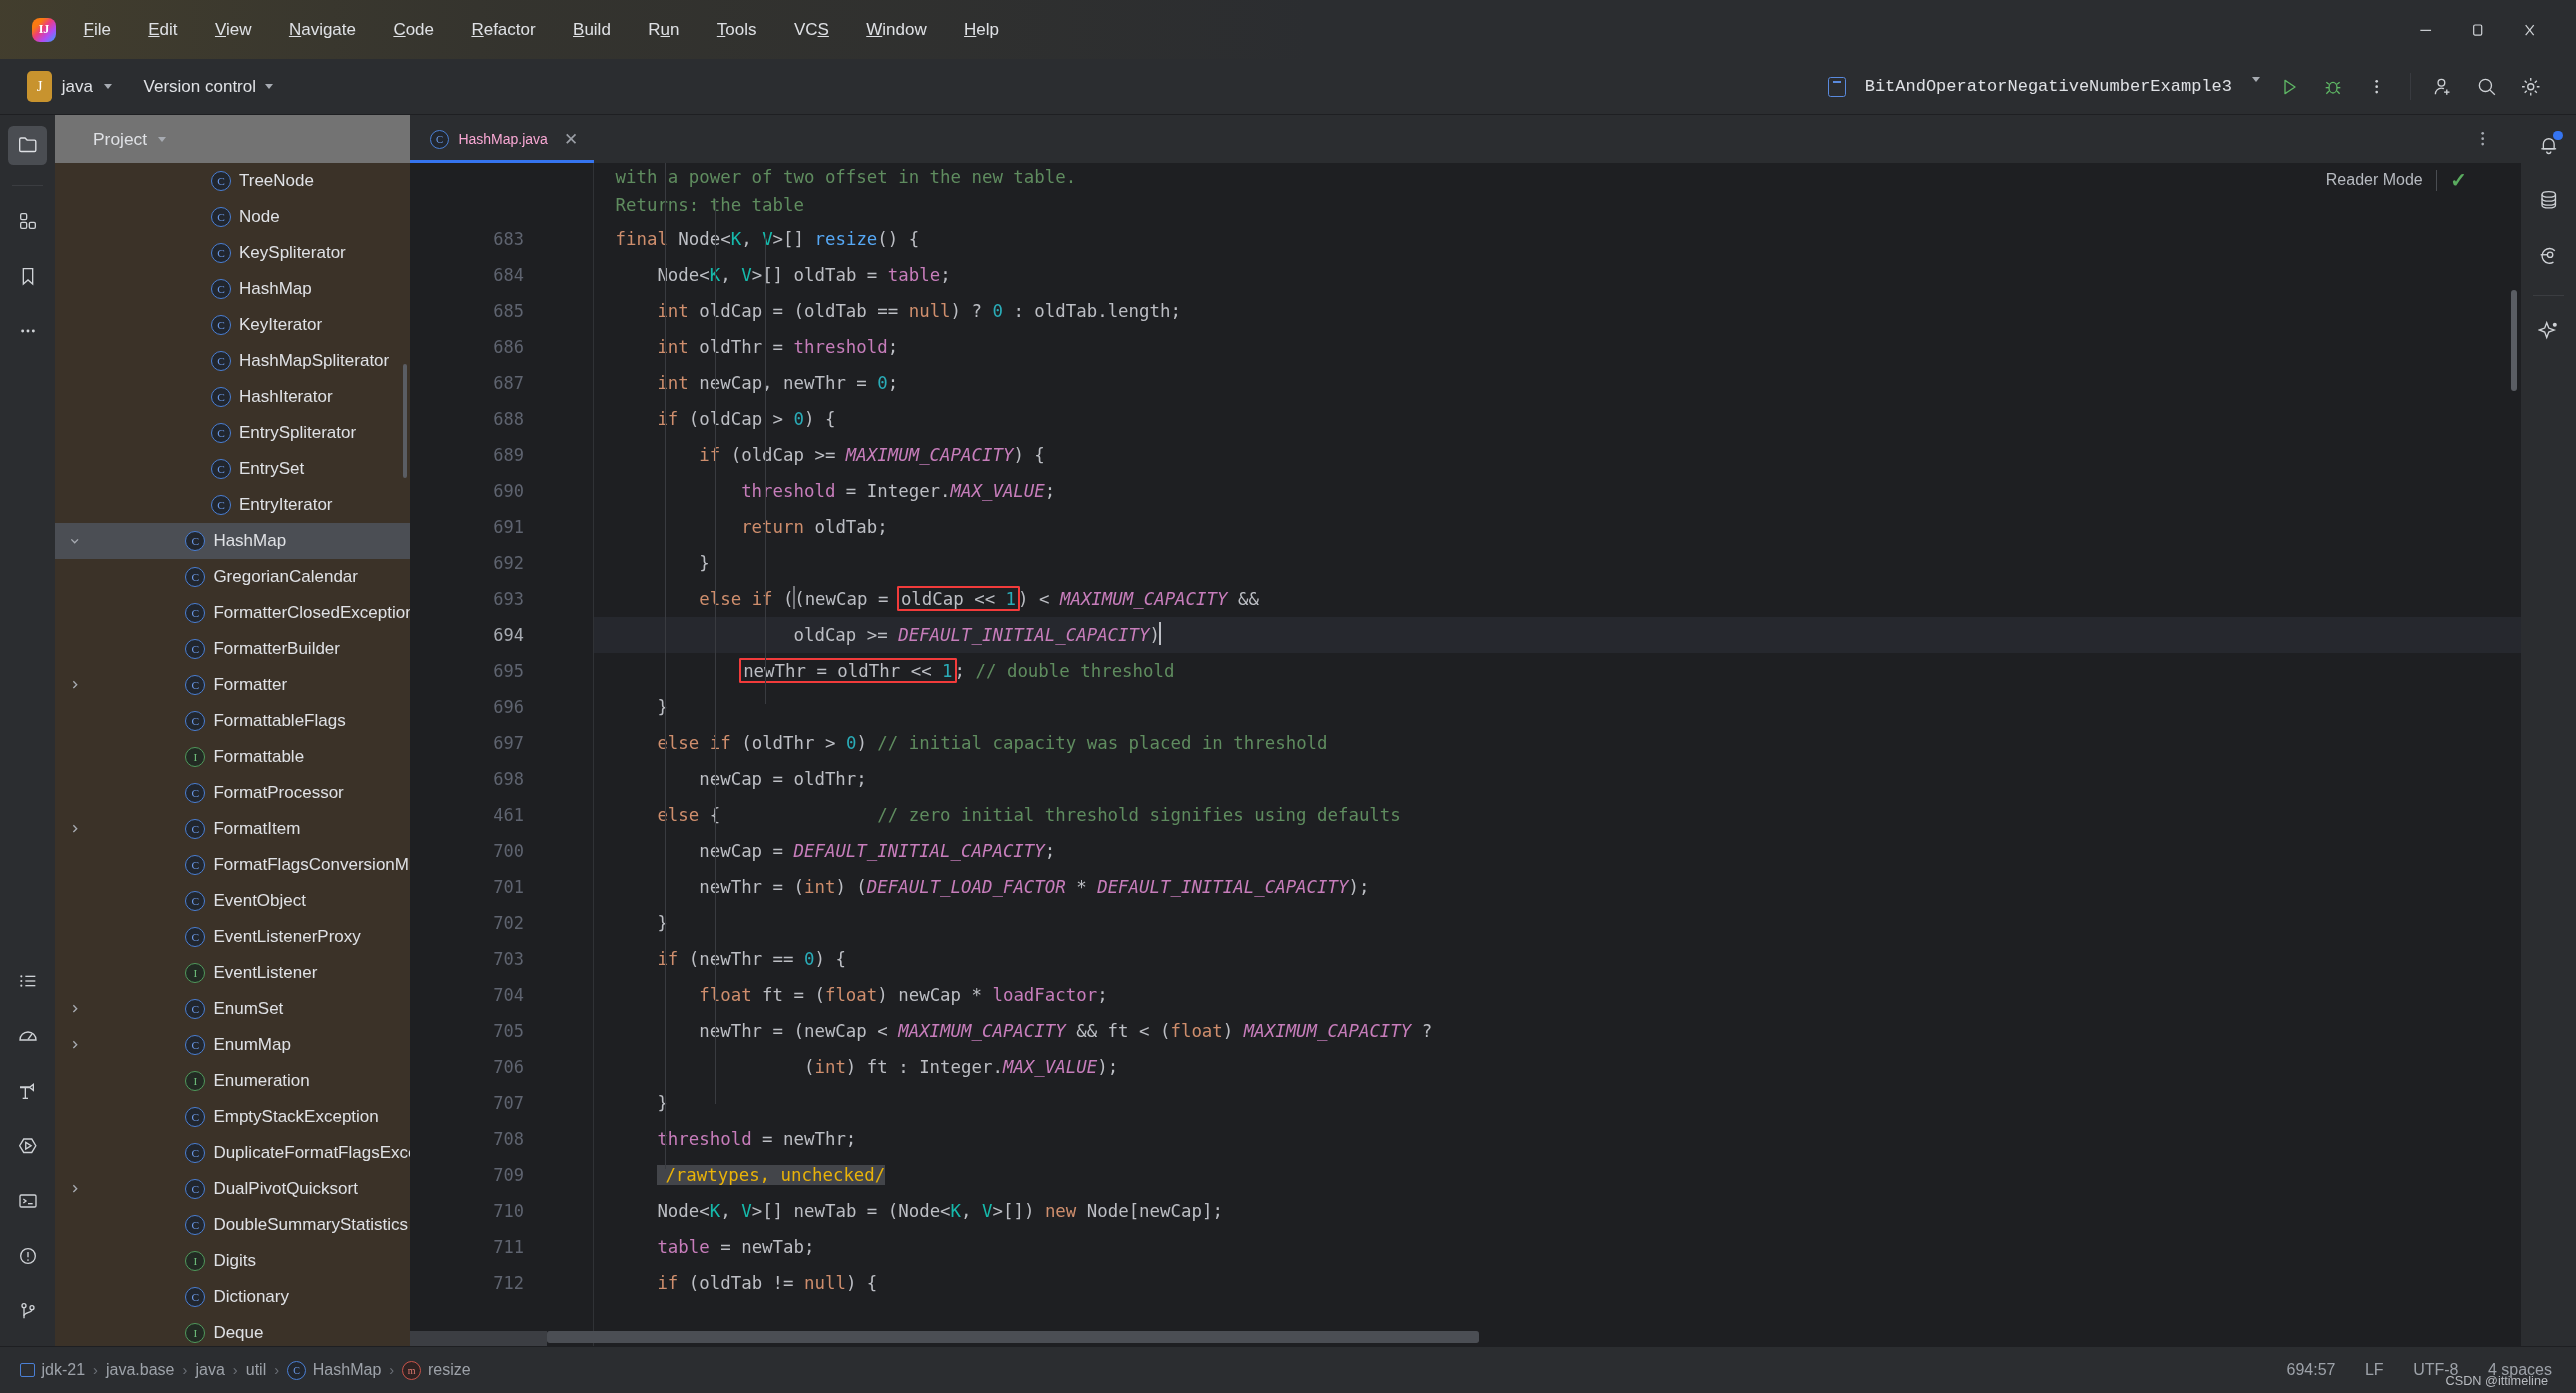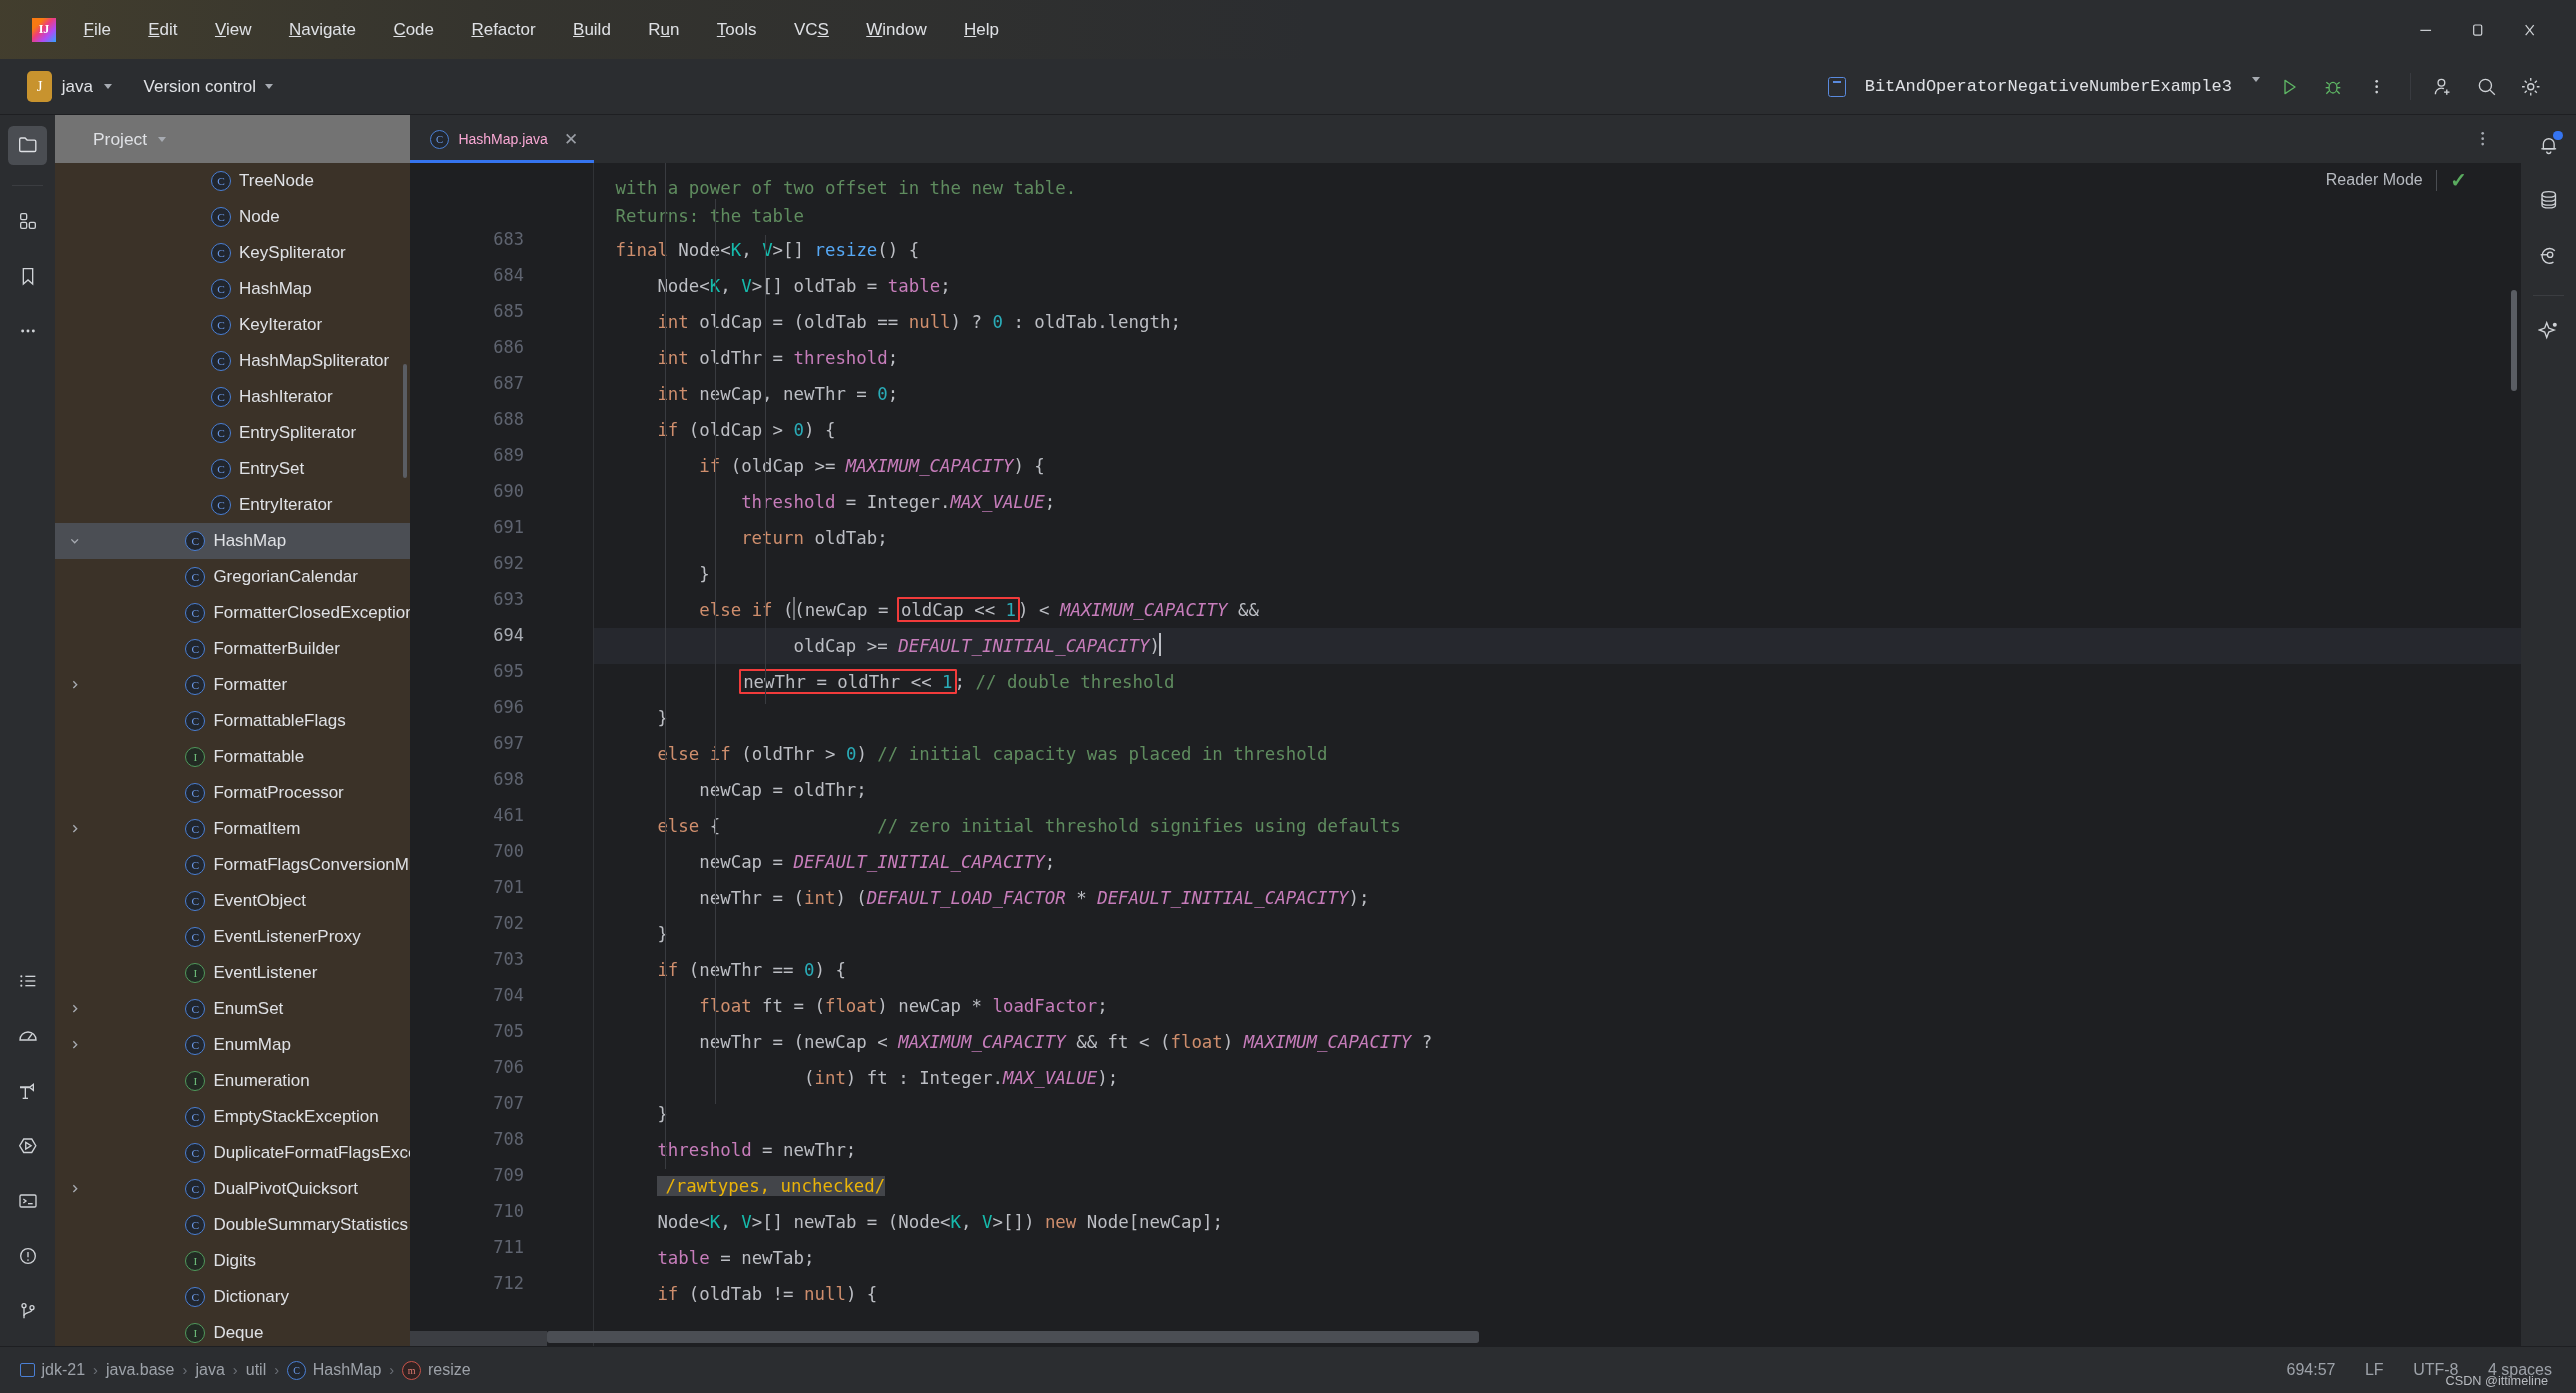--- a/index.html
+++ b/index.html
@@ -20,21 +20,21 @@
     position: relative;
   }
   .titlebar::before{
     content:""; position:absolute; left:0; top:0; width:1314px; height:59px;
     background: linear-gradient(90deg, rgba(120,100,40,0.30) 0%, rgba(90,78,38,0.20) 38%, rgba(43,45,48,0) 100%);
     pointer-events:none;
   }
   .ij-logo {
     width: 24px; height: 24px; margin-left: 32px; margin-right: 14.8px;
     position: relative; z-index: 2;
-    border-radius: 0;
+    border-radius: 8px;
     background: linear-gradient(135deg,#f97a12 0%,#f97a12 25%,#ed3d7d 45%,#b14bf4 70%,#2fa4ff 100%);
     display:flex;align-items:center;justify-content:center;
   }
   .ij-logo span{ color:#fff; font-size:12px; font-weight:700; font-family:"Liberation Serif",serif;}
   .menu { display: flex; align-items: center; gap: 12px; position:relative; z-index:2;}
   .menu-item {
     color: #dfe1e5; font-size: 17px; padding: 4px 12.7px; cursor: default;
     white-space: nowrap;
   }
   .menu-item .mn { text-decoration: underline; }
@@ -635,21 +635,21 @@
             <div class="ln">706</div>
             <div class="ln">707</div>
             <div class="ln">708</div>
             <div class="ln">709</div>
             <div class="ln">710</div>
             <div class="ln">711</div>
             <div class="ln">712</div>
           </div>
         <div class="fold-col"></div>
         <div class="codecol" id="codecol">
-            <div class="cline" style="height: 28px; line-height: 28px; margin-top: 11px;"><span class="jdoc">with a power of two offset in the new table.</span></div>
+            <div class="cline" style="height: 28px; line-height: 28px;"><span class="jdoc">with a power of two offset in the new table.</span></div>
             <div class="cline" style="height: 29.5px; line-height: 29.5px;"><span class="jdoc">Returns: the table</span></div>
             <div class="cline"><span class="kw">final</span> Node&lt;<span class="tp">K</span>, <span class="tp">V</span>&gt;[] <span class="mth">resize</span>() {</div>
             <div class="cline">    Node&lt;<span class="tp">K</span>, <span class="tp">V</span>&gt;[] oldTab = <span class="fld">table</span>;</div>
             <div class="cline">    <span class="kw">int</span> oldCap = (oldTab == <span class="kw">null</span>) ? <span class="num">0</span> : oldTab.length;</div>
             <div class="cline">    <span class="kw">int</span> oldThr = <span class="fld">threshold</span>;</div>
             <div class="cline">    <span class="kw">int</span> newCap, newThr = <span class="num">0</span>;</div>
             <div class="cline">    <span class="kw">if</span> (oldCap &gt; <span class="num">0</span>) {</div>
             <div class="cline">        <span class="kw">if</span> (oldCap &gt;= <span class="cst">MAXIMUM_CAPACITY</span>) {</div>
             <div class="cline">            <span class="fld">threshold</span> = Integer.<span class="cst">MAX_VALUE</span>;</div>
             <div class="cline">            <span class="kw">return</span> oldTab;</div>

